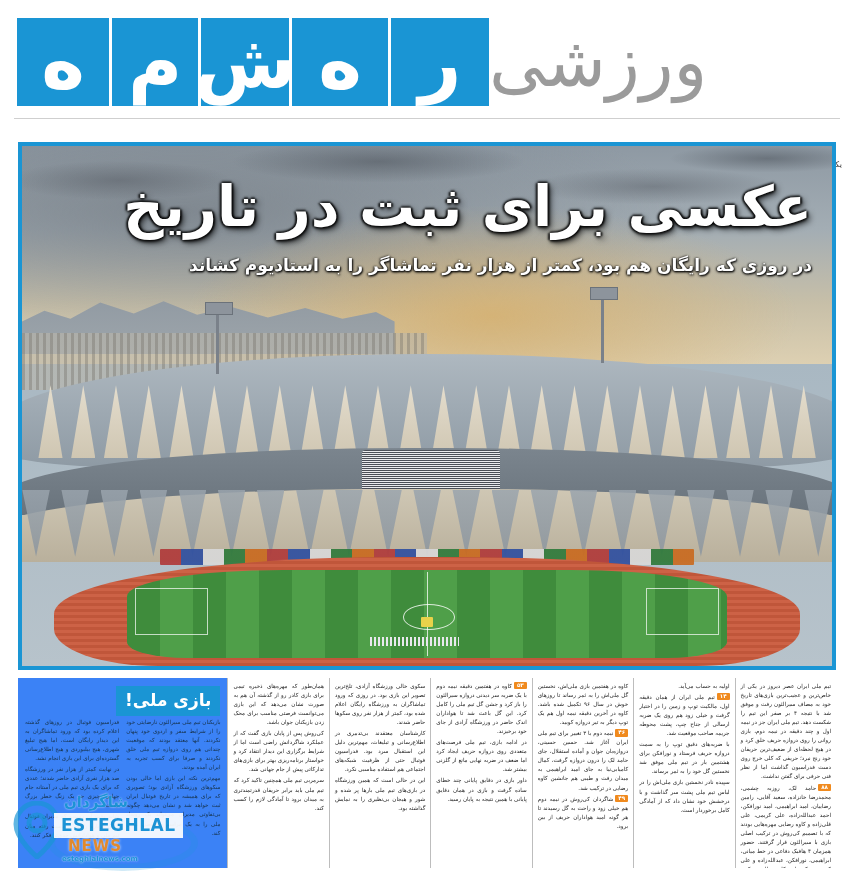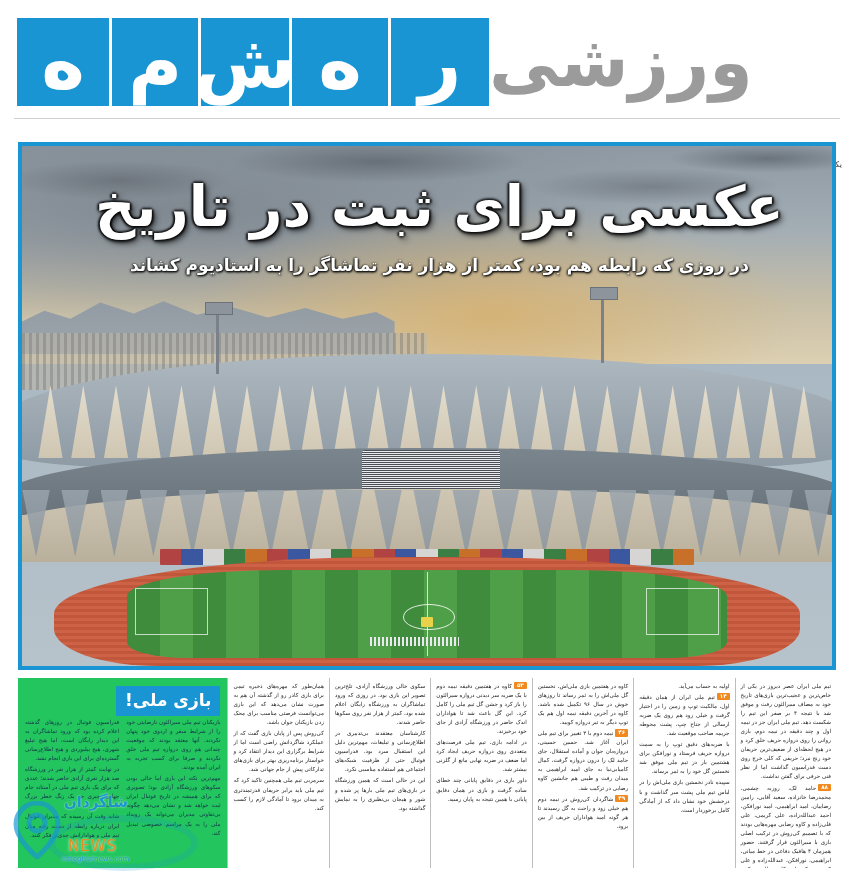--- a/index.html
+++ b/index.html
@@ -34,21 +34,21 @@
     font-family: "DejaVu Sans", sans-serif;
   }
   .logo-block.b1 { width: 92px; }
   .logo-block.b2 { width: 86px; }
   .logo-block.b3 { width: 88px; }
   .logo-block.b4 { width: 96px; }
   .logo-block.b5 { width: 98px; }
   .logo-sub {
     display: flex; align-items: center; justify-content: center;
     margin-right: 3px; height: 88px;
-    color: #9b9b9b; font-weight: 700; font-size: 70px; line-height: 1;
+    color: #9b9b9b; font-weight: 400; font-size: 70px; line-height: 1;
     letter-spacing: -2px;
   }
   .masthead-rule {
     position: absolute; left: 14px; right: 14px; top: 118px; height: 1px;
     background: #cfcfcf;
   }
   .dateline {
     position: absolute; right: 12px; top: 126px;
     font-size: 8px; color: #3b3b3b; letter-spacing: -0.2px;
     white-space: nowrap; direction: rtl; margin-top: 34px;
@@ -179,21 +179,21 @@
   }
   .flagpoles {
     position: absolute; left: 38%; top: 41%; width: 30%; height: 5%;
     background: repeating-linear-gradient(90deg,
       rgba(235,235,235,.8) 0 1px, transparent 1px 10px);
   }
 
   
   .headline-wrap {
     position: absolute; right: 20px; top: 30px; width: 92%;
-    text-align: center; direction: rtl;
+    text-align: right; direction: rtl;
   }
   .headline {
     font-size: 56px; font-weight: 700; color: #ffffff; line-height: 1.12;
     text-shadow:
       2px 0 2px rgba(0,0,0,.75), -2px 0 2px rgba(0,0,0,.75),
       0 2px 3px rgba(0,0,0,.8), 0 -2px 2px rgba(0,0,0,.6),
       3px 3px 6px rgba(0,0,0,.7);
     letter-spacing: -1px;
   }
   .subheadline {
@@ -230,21 +230,21 @@
     text-align: justify; overflow: hidden;
   }
   .col:last-child { border-left: none; }
   .col.c1 { width: 12.4%; }
   .col.c2 { width: 12.4%; }
   .col.c3 { width: 12.4%; }
   .col.c4 { width: 12.4%; }
   .col.c5 { width: 12.4%; }
   .col.c6 { width: 12.4%; }
   .col.c7 {
-    width: 25.6%; background: #22c55e; border-left: none;
+    width: 25.6%; background: #3b82f6; border-left: none;
     padding: 6px 7px 0 7px; position: relative;
   }
   .col p { margin-bottom: 2px; }
 
   .minute {
     display: inline-block; background: #f08a1e; color: #ffffff;
     font-weight: 700; font-size: 5.6px; line-height: 1.3;
     padding: 0 3px; margin-left: 2px; border-radius: 1px;
     vertical-align: 1px;
   }
@@ -278,27 +278,27 @@
     text-shadow: 0 0 2px rgba(255,255,255,.9);
   }
   .wm-main {
     position: absolute; left: 46px; top: 26px;
     background: #ffffff; color: #1a95d4;
     font-weight: 700; font-size: 17px; letter-spacing: .5px;
     padding: 2px 7px 3px 7px; direction: ltr;
   }
   .wm-news {
     position: absolute; left: 60px; top: 50px;
-    color: #f08a1e; font-weight: 400; font-size: 15px;
+    color: #f08a1e; font-weight: 700; font-size: 15px;
     letter-spacing: 1px; direction: ltr;
     text-shadow: 0 0 3px rgba(255,255,255,.95);
   }
   .wm-url {
     position: absolute; left: 54px; top: 68px;
-    color: #1a95d4; font-weight: 400; font-size: 7px;
+    color: #1a95d4; font-weight: 700; font-size: 7px;
     direction: ltr; text-shadow: 0 0 2px rgba(255,255,255,.95);
   }
   .wm-rings {
     position: absolute; left: 40px; top: 28px; width: 150px; height: 56px;
     border-radius: 50%;
     border: 7px solid rgba(26,149,212,.22);
     clip-path: inset(0 0 0 0);
   }
 </style>
 </head>
@@ -389,21 +389,21 @@
       <div class="box-r"></div>
       <div class="yellow-spot"></div>
       <div class="team-line"></div>
       <div class="floodlight fl1"></div>
       <div class="floodlight fl2"></div>
     </div>
 
     <div class="headline-wrap">
       <div class="headline">عکسی برای ثبت در تاریخ</div>
       <div class="subheadline">
-        <span class="sub-l2">در روزی که رابطه هم بود، کمتر از هزار نفر تماشاگر را به استادیوم کشاند</span>
+        <span class="sub-l2">در روزی که رایگان هم بود، کمتر از هزار نفر تماشاگر را به استادیوم کشاند</span>
       </div>
     </div>
   </div>
 
   <div class="side-strip">
     <span>عکس: رضا معطریان / همشهری</span>
   </div>
 
   <div class="articles">
 
@@ -458,17 +458,18 @@
 
   <div class="watermark">
     <div class="wm-rings"></div>
     <div class="wm-pin">
       <svg viewBox="0 0 50 58" xmlns="http://www.w3.org/2000/svg">
         <path d="M25 2C13.4 2 4 11.4 4 23c0 15.8 21 33 21 33s21-17.2 21-33C46 11.4 36.6 2 25 2z" fill="none" stroke="#1a95d4" stroke-width="5" opacity="0.75"></path>
         <circle cx="25" cy="22" r="8" fill="none" stroke="#1a95d4" stroke-width="5" opacity="0.75"></circle>
       </svg>
     </div>
     <div class="wm-arabic">شاگردان</div>
+    <div class="wm-main">ESTEGHLAL</div>
     <div class="wm-news">NEWS</div>
     <div class="wm-url">esteghlalnews.com</div>
   </div>
 
 </div>
 
 </body></html>

